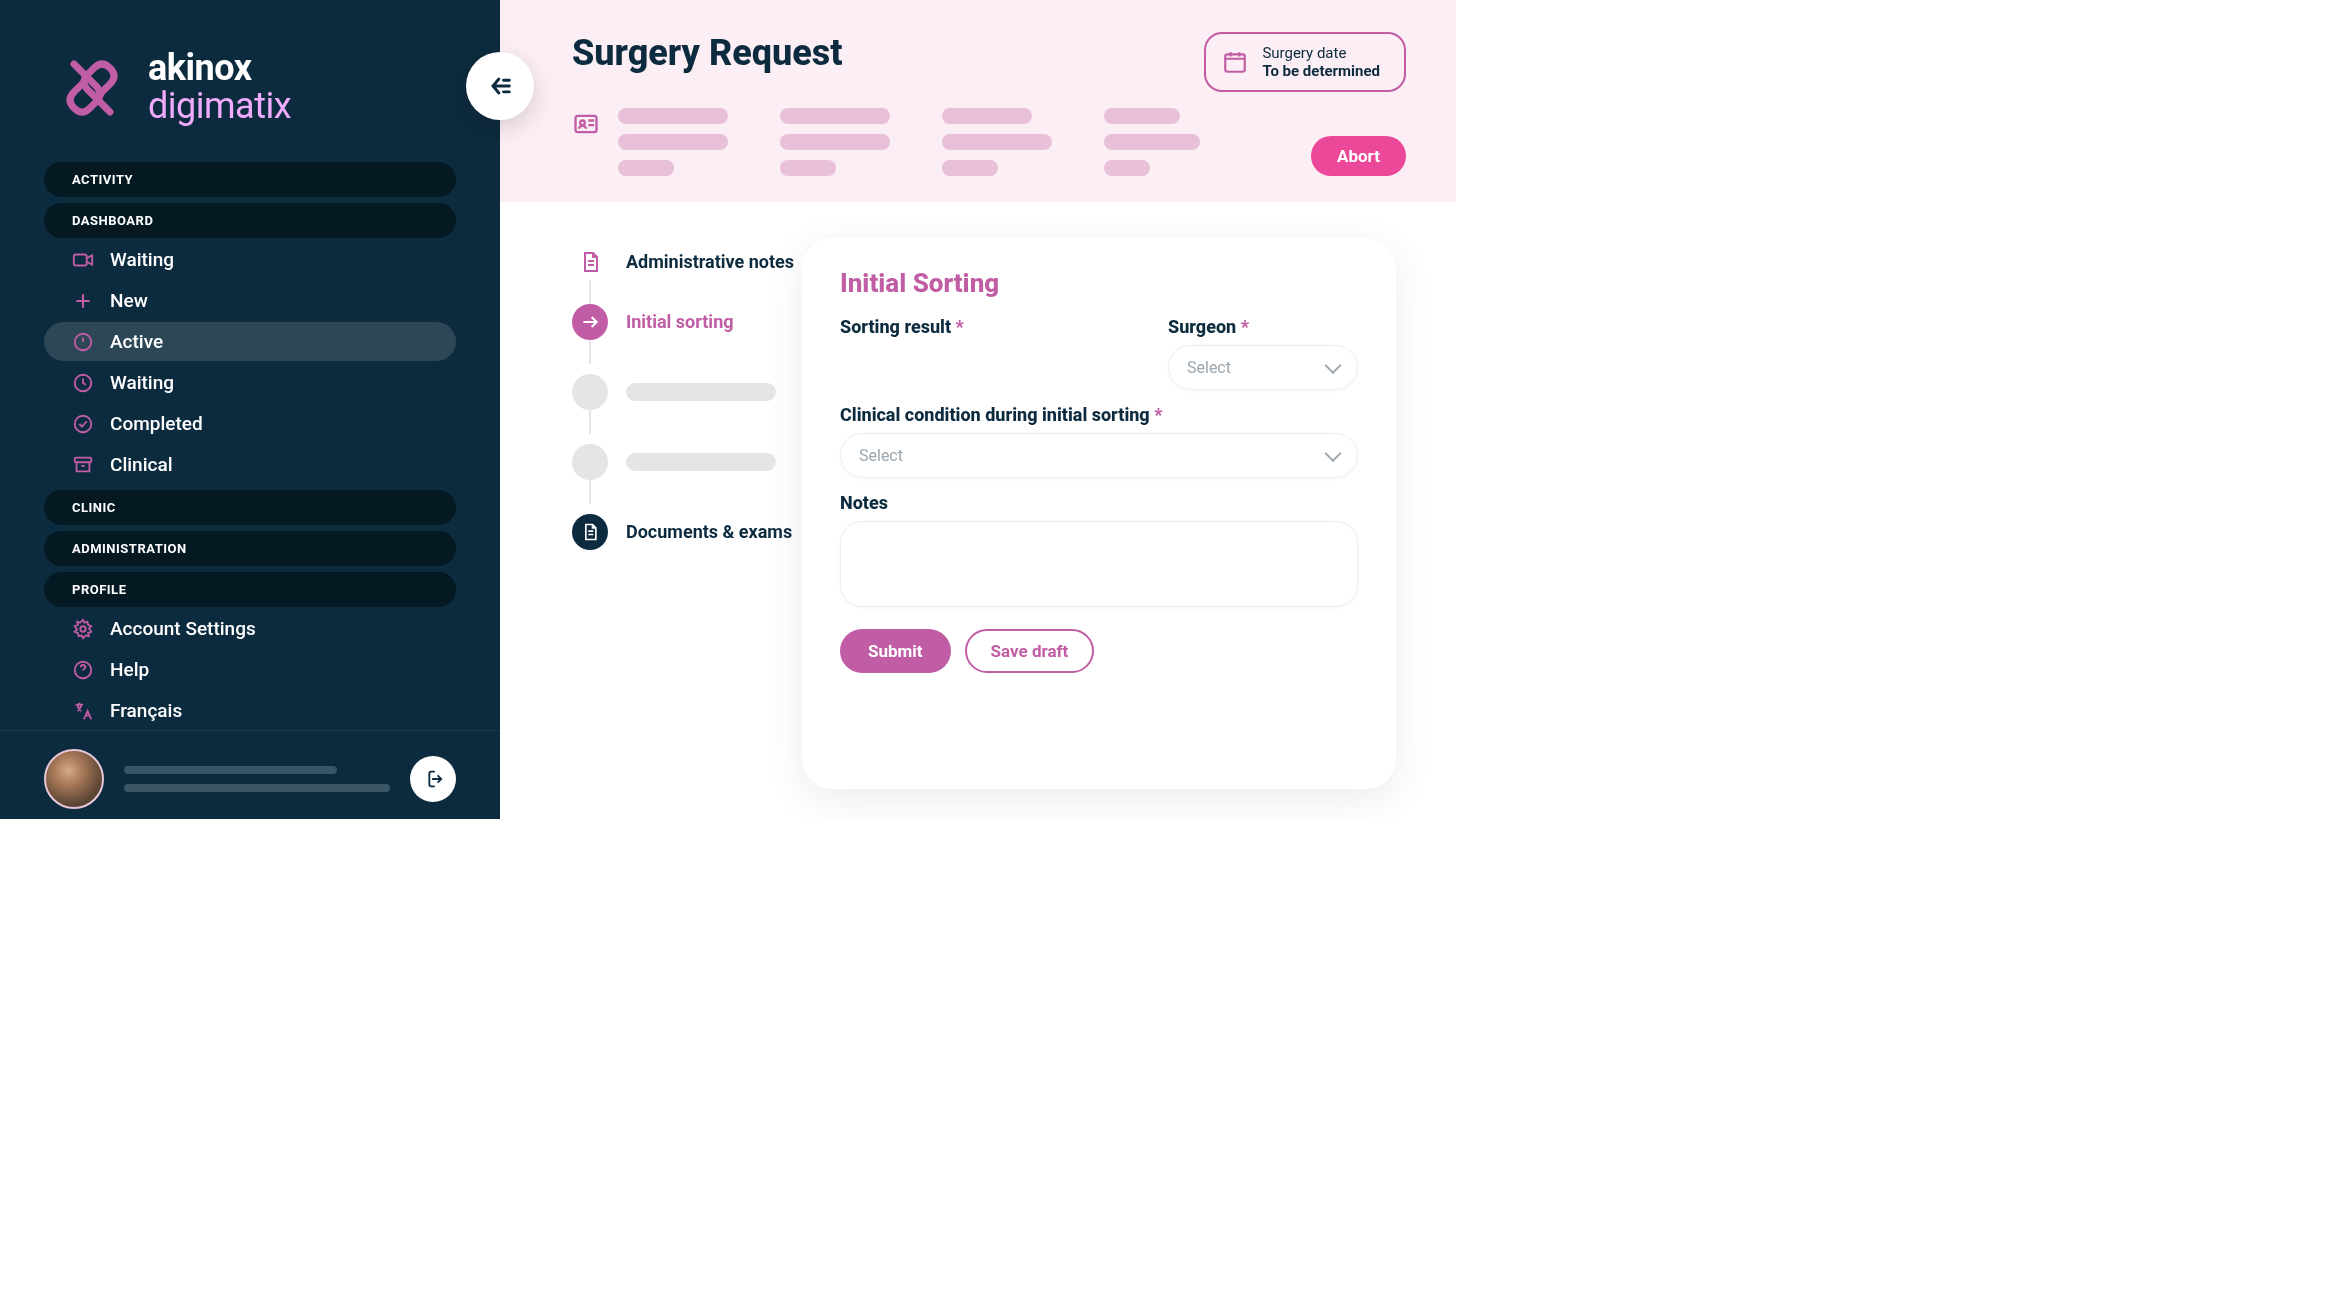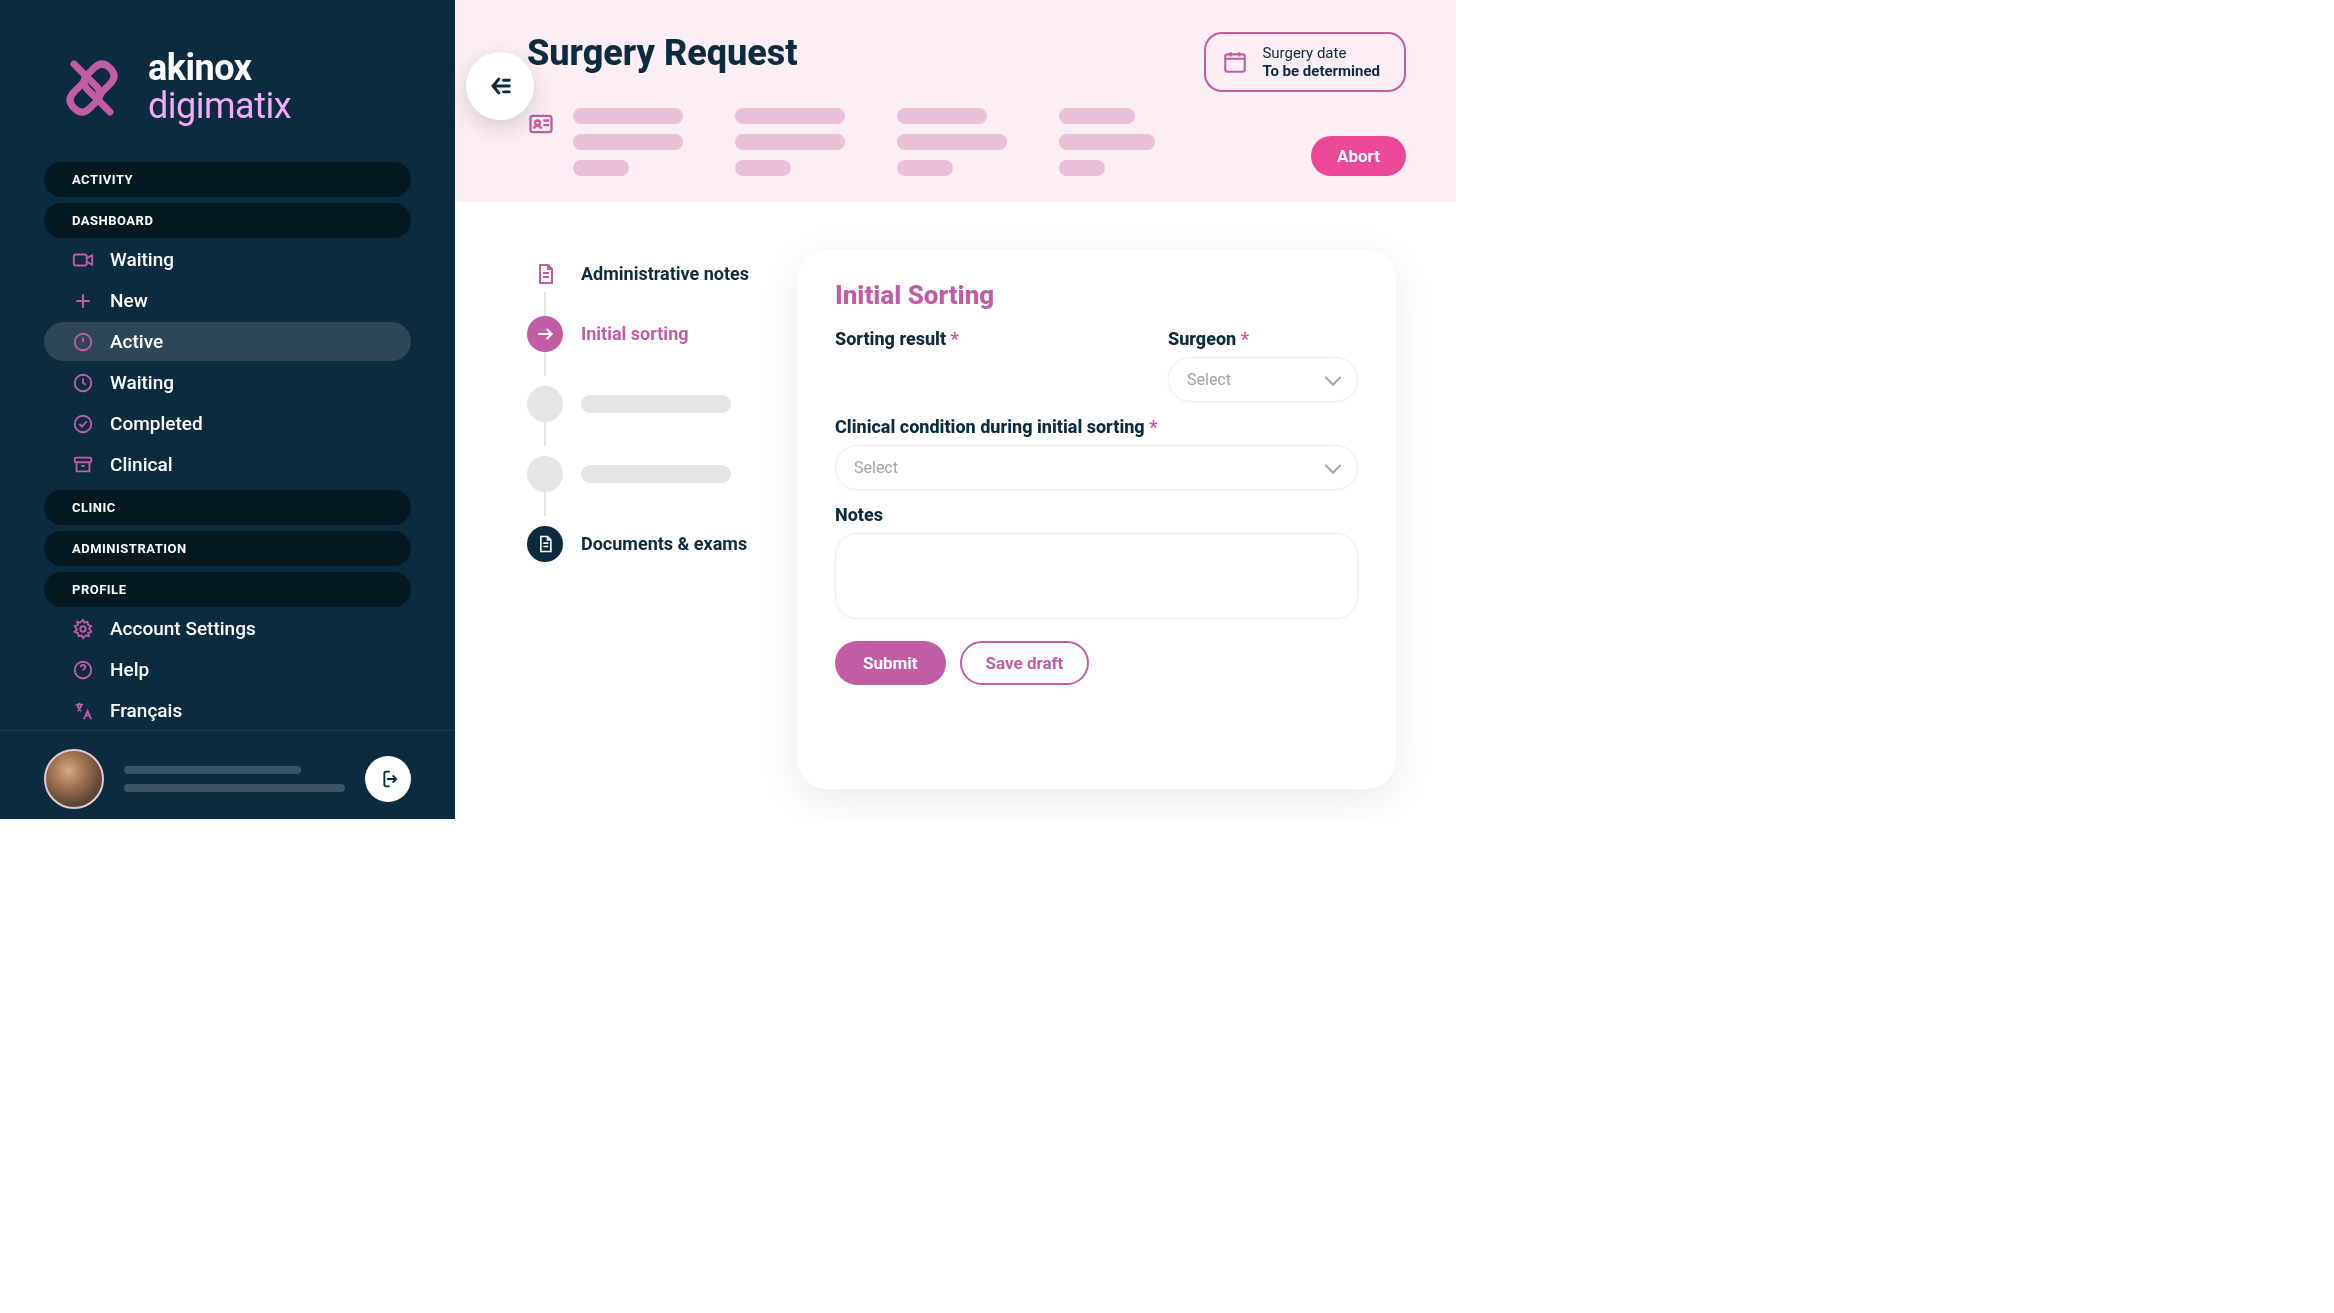--- a/index.html
+++ b/index.html
@@ -1,19 +1,19 @@
 <!DOCTYPE html>
 <html><head>
 <meta charset="utf-8">
 <style>
 * { margin: 0; padding: 0; box-sizing: border-box; font-family: -apple-system, BlinkMacSystemFont, 'Segoe UI', Roboto, sans-serif; }
 body { display: flex; width: 1456px; height: 819px; overflow: hidden; background: #fff; }
 
 
-.sidebar { width: 455px; background: #0d2b3e; display: flex; flex-direction: column; position: relative; }
+.sidebar { width: 500px; background: #0d2b3e; display: flex; flex-direction: column; position: relative; }
 .logo-wrap { display: flex; align-items: center; gap: 18px; padding: 50px 0 30px 54px; }
 .logo-mark { width: 76px; height: 76px; }
 .logo-text { display: flex; flex-direction: column; line-height: 1.05; }
 .logo-line1 { color: #fff; font-size: 36px; font-weight: 700; letter-spacing: -0.5px; }
 .logo-line2 { color: #f0abfc; font-size: 36px; font-weight: 400; letter-spacing: -0.5px; }
 
 .nav { padding: 0 44px; }
 .nav-head { background: #051923; color: #fff; font-weight: 700; font-size: 13px; padding: 10px 28px; border-radius: 999px; margin-top: 6px; letter-spacing: 0.5px; }
 .nav-item { display: flex; align-items: center; gap: 16px; color: #fff; font-size: 19px; font-weight: 500; padding: 8px 28px; border-radius: 999px; margin-top: 2px; cursor: pointer; }
 .nav-item .icn { width: 22px; height: 22px; display: flex; align-items: center; justify-content: center; color: #c15da4; }
@@ -39,21 +39,21 @@
 .sd-value { color: #0d2b3e; font-size: 15px; font-weight: 700; }
 
 .topbar-row2 { margin-top: 16px; display: flex; align-items: flex-start; gap: 18px; }
 .id-icon { color: #c15da4; margin-top: 2px; }
 .ph-cols { display: flex; gap: 52px; flex: 1; }
 .ph-col { display: flex; flex-direction: column; gap: 10px; }
 .ph-bar { height: 16px; border-radius: 8px; background: #e8c0d8; }
 .abort-btn { background: #ec4899; color: #fff; border: none; border-radius: 999px; padding: 10px 26px; font-size: 17px; font-weight: 700; cursor: pointer; align-self: flex-end; }
 
 
-.content { flex: 1; display: flex; gap: 40px; padding: 48px 60px 30px 72px; overflow: auto; }
+.content { flex: 1; display: flex; padding: 36px 60px 30px 72px; overflow: auto; }
 .steps { width: 230px; padding-top: 6px; }
 .step { display: flex; align-items: center; gap: 18px; margin-bottom: 24px; position: relative; }
 .step .dot { width: 36px; height: 36px; border-radius: 50%; display: flex; align-items: center; justify-content: center; flex-shrink: 0; z-index: 2; }
 .step .lbl { font-size: 18px; font-weight: 700; color: #0d2b3e; line-height: 1.25; }
 .step.current .dot { background: #c15da4; color: #fff; }
 .step.current .lbl { color: #c15da4; }
 .step.plain .dot { background: none; color: #c15da4; }
 .step.ph .dot { background: #e5e5e5; }
 .step.ph .ph-lbl { height: 18px; width: 150px; border-radius: 9px; background: #e5e5e5; }
 .step.dark .dot { background: #0d2b3e; color: #fff; }

